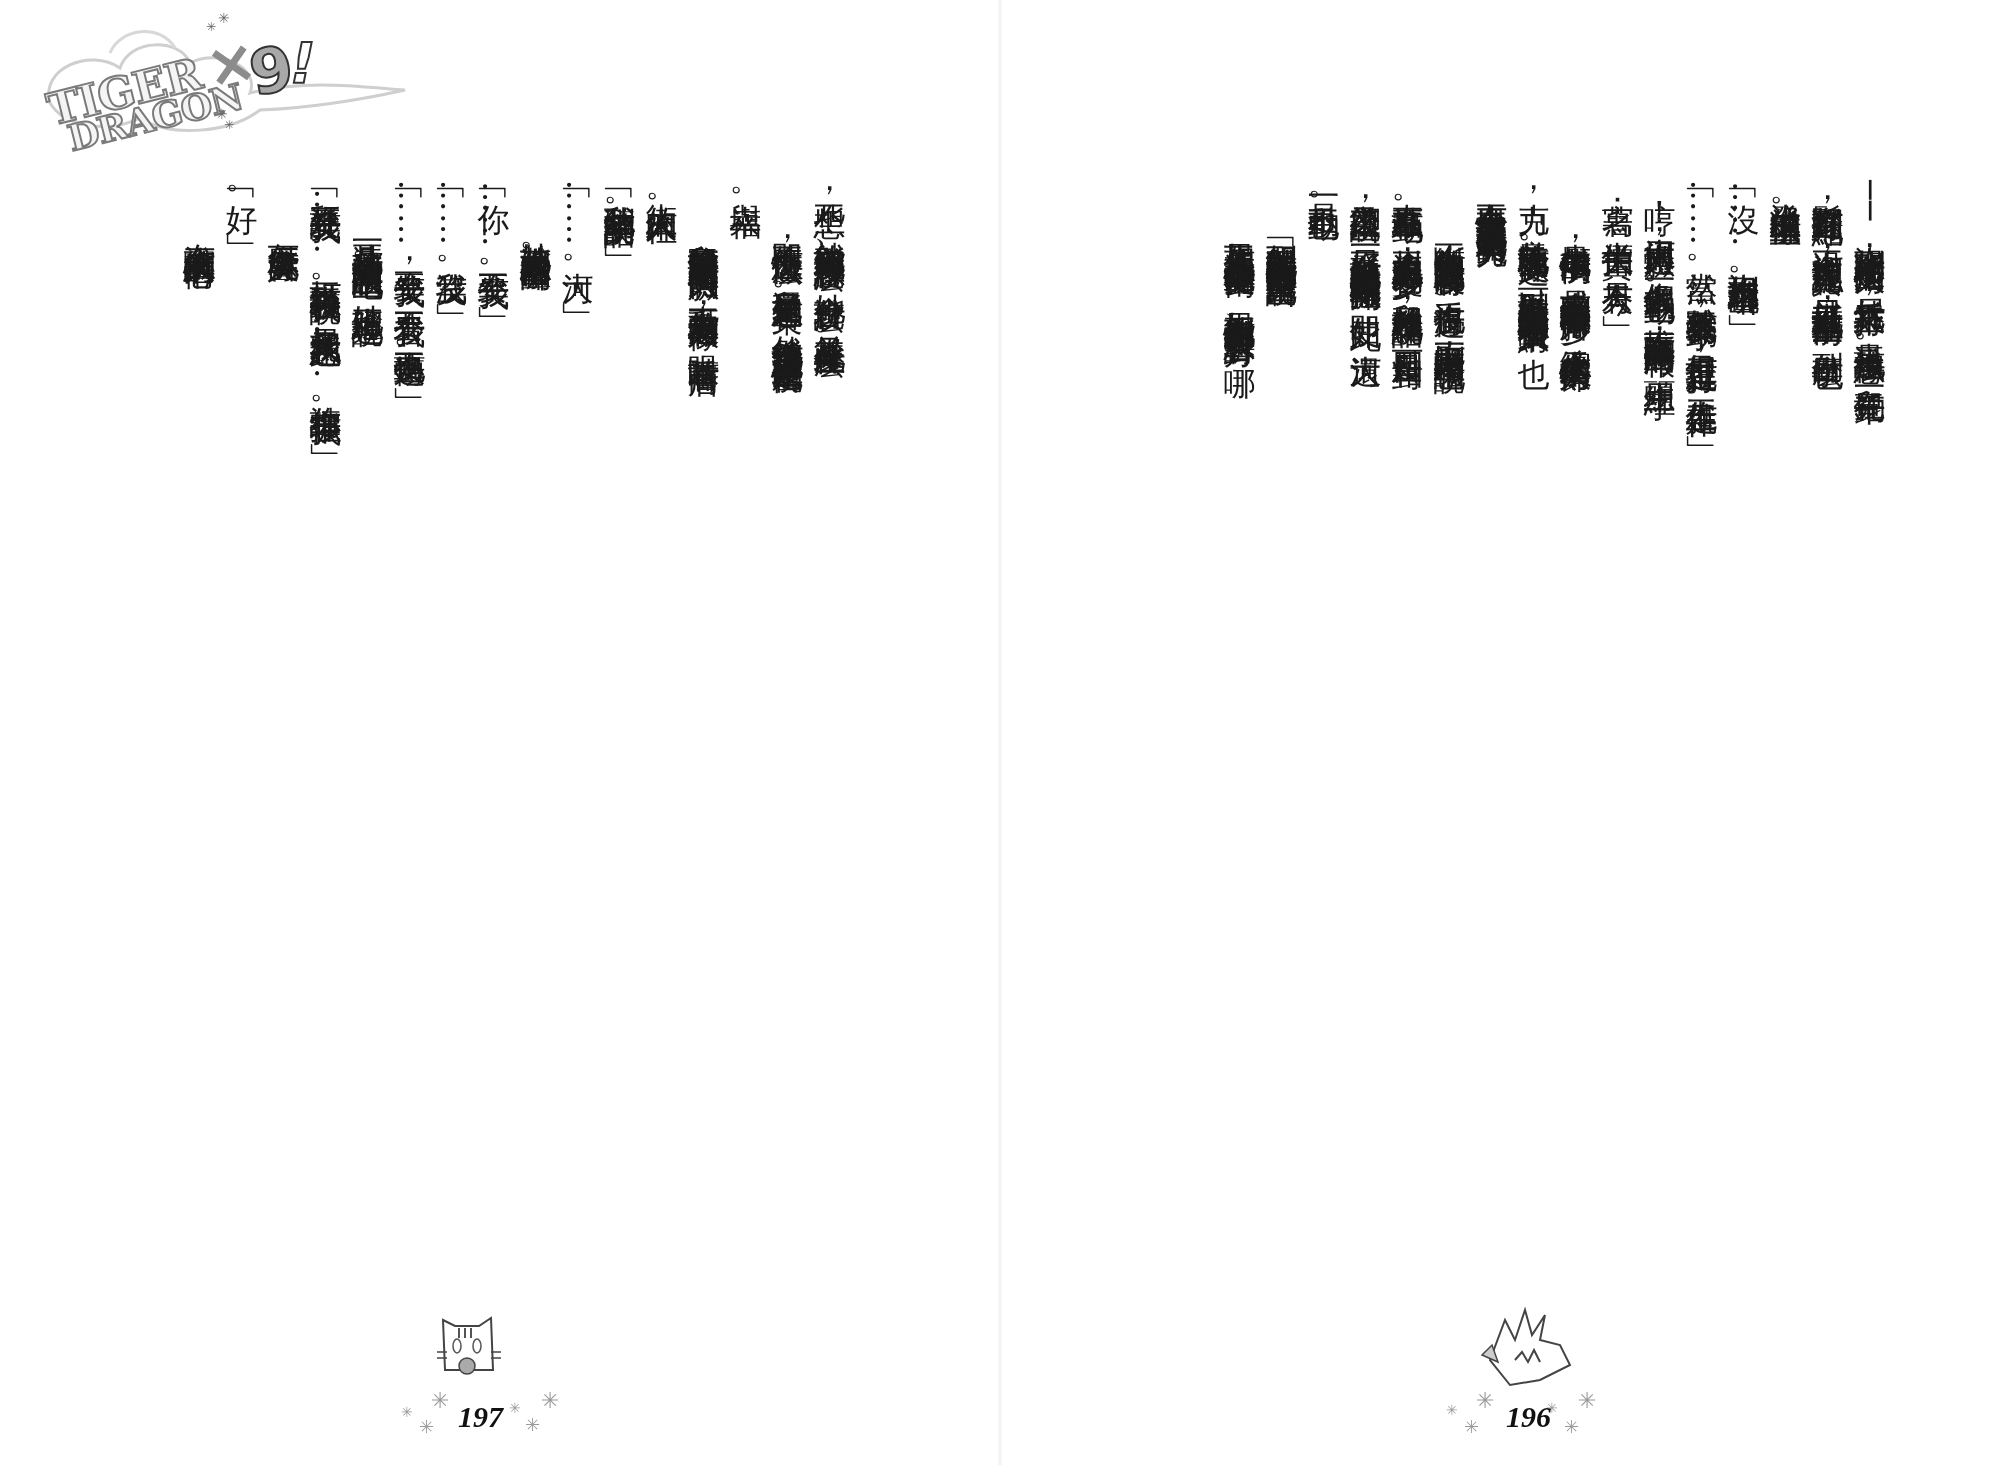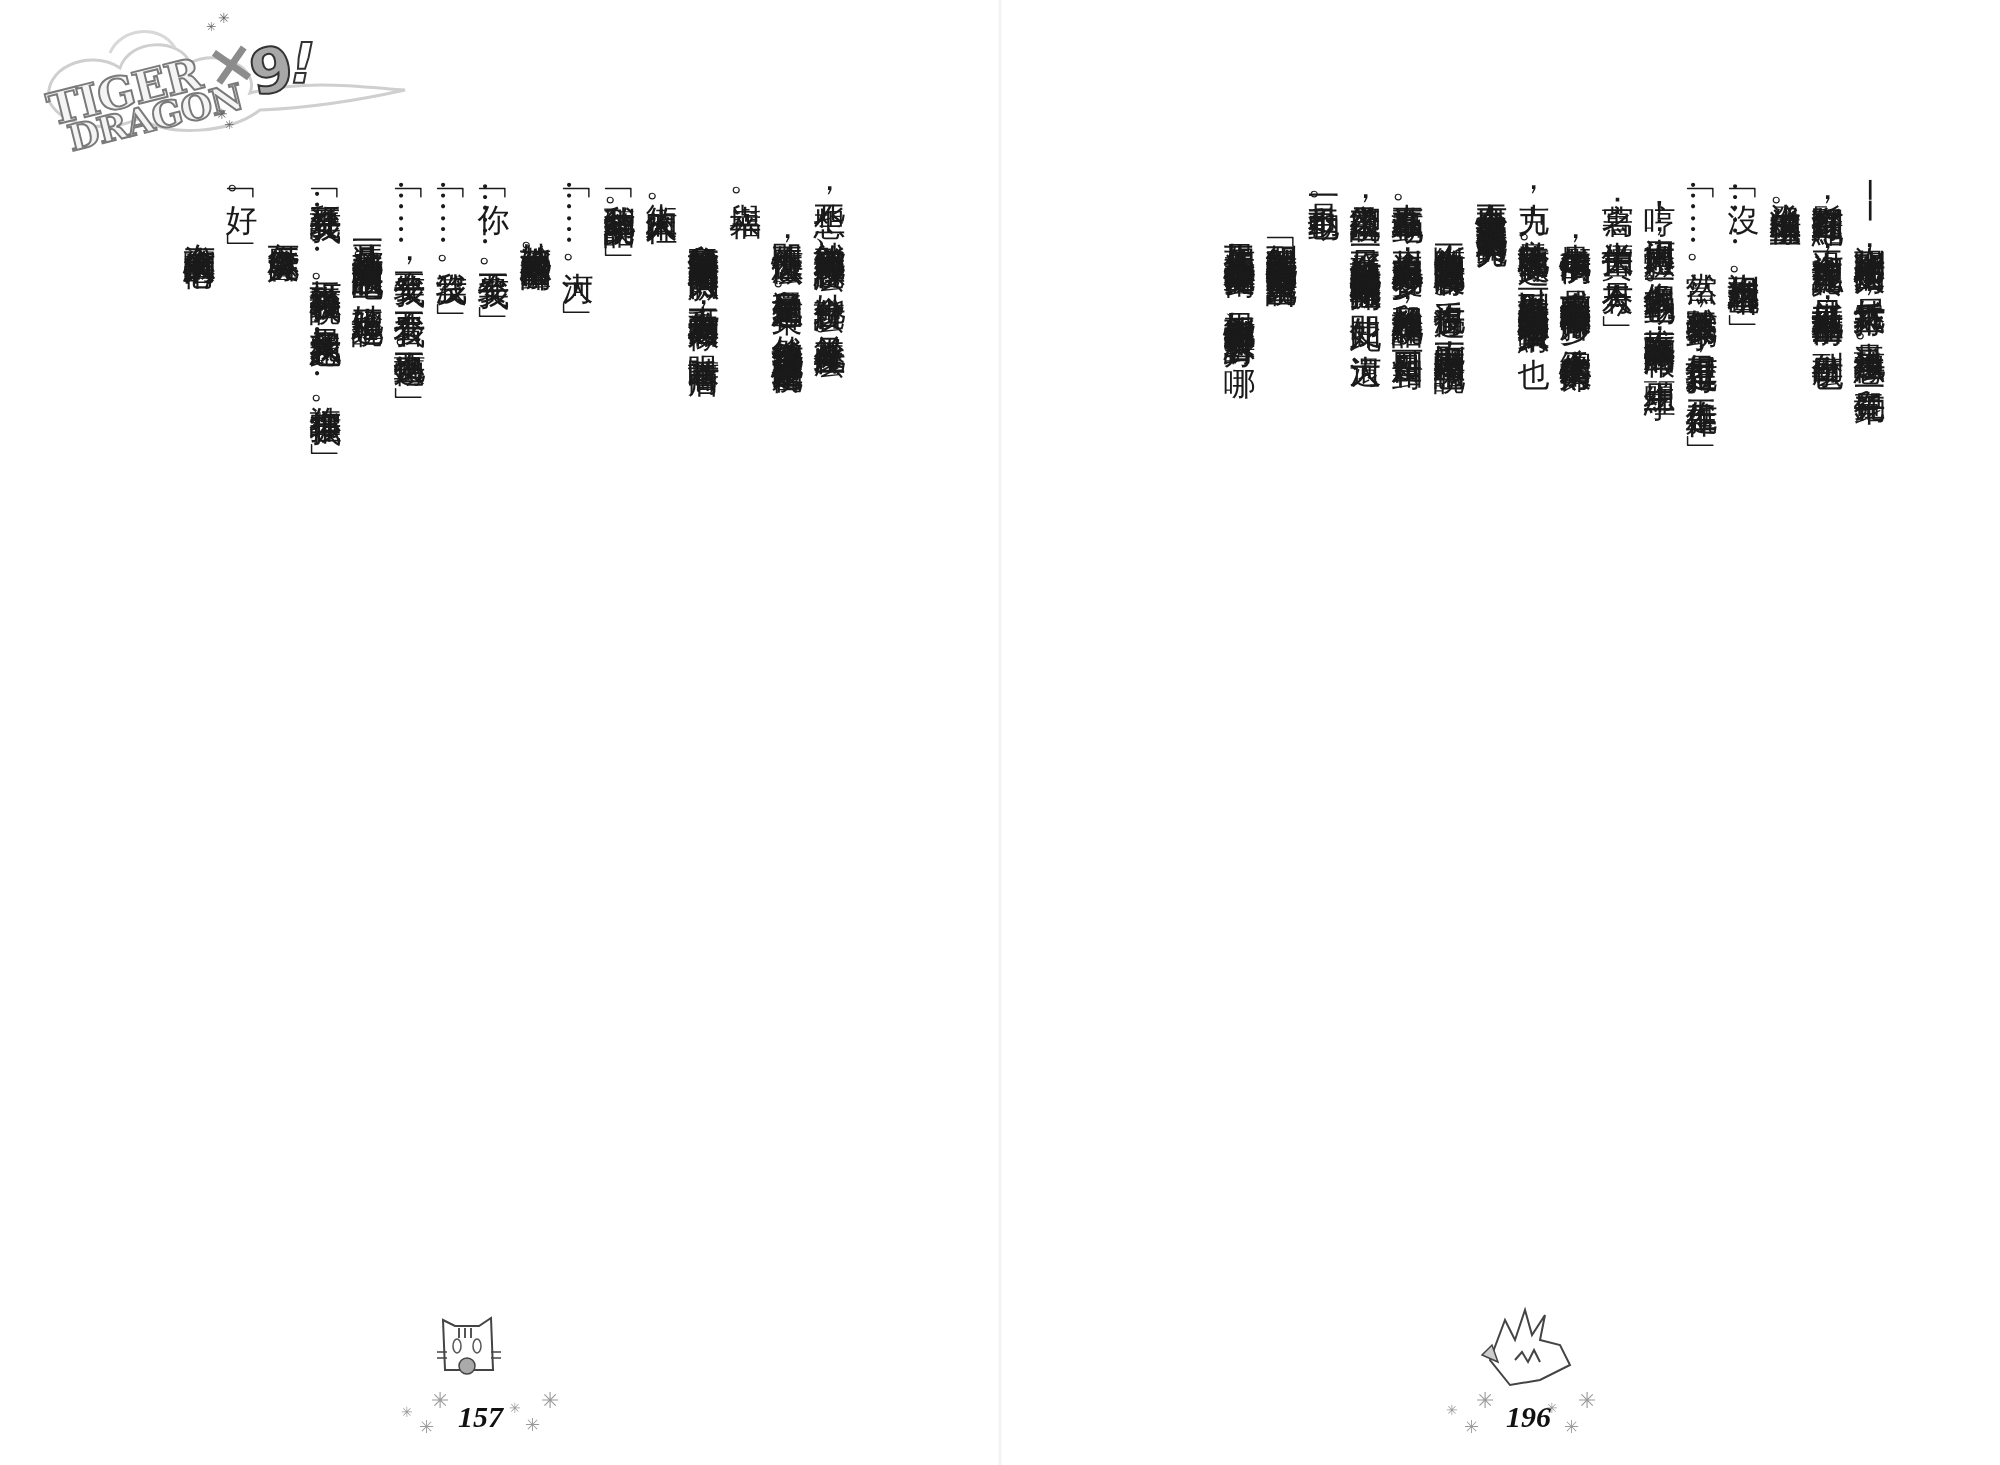--- a/index.html
+++ b/index.html
@@ -98,16 +98,16 @@
       <path d="M2 42 L12 42 M2 48 L12 48 M56 42 L66 42 M56 48 L66 48" stroke="#444" stroke-width="1.5"></path>
     </svg>
     <div class="stars" style="left:395px;top:1380px;width:180px;height:60px;">
       <span class="star" style="left:6px;top:24px;font-size:14px;">✳</span>
       <span class="star" style="left:24px;top:36px;font-size:18px;">✳</span>
       <span class="star" style="left:36px;top:8px;font-size:22px;">✳</span>
       <span class="star" style="left:114px;top:20px;font-size:14px;">✳</span>
       <span class="star" style="left:130px;top:34px;font-size:18px;">✳</span>
       <span class="star" style="left:146px;top:8px;font-size:22px;">✳</span>
     </div>
-    <div class="pnum" style="left:458px;top:1400px;">157</div>
+    <div class="pnum" style="left:458px;top:1400px;">197</div>
   </div>
 
 </div>
 
 </body></html>

